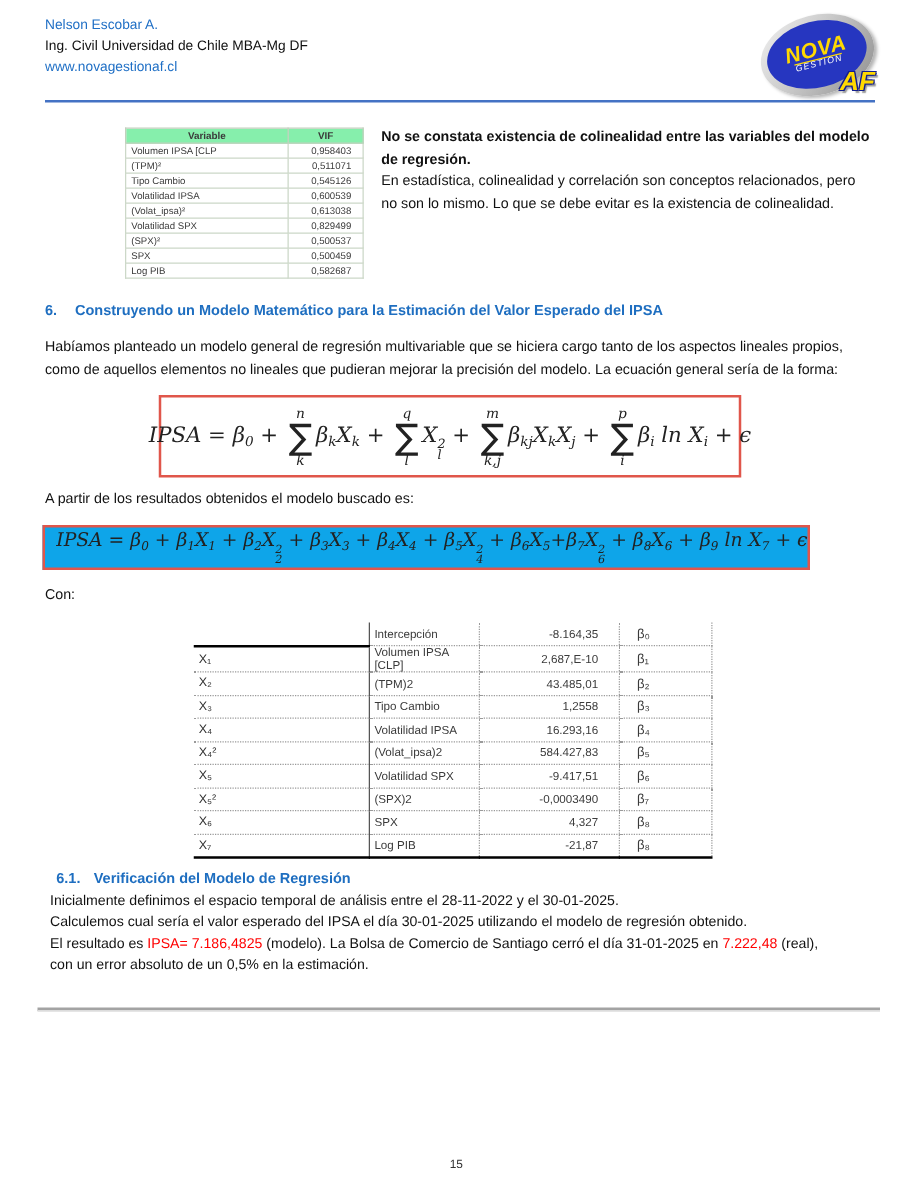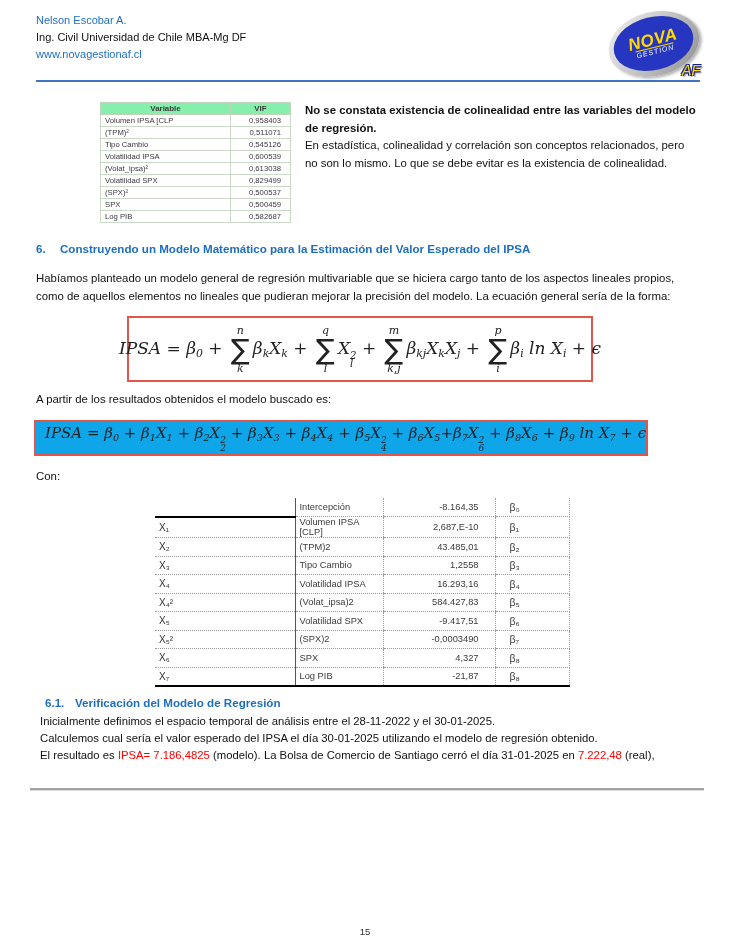--- a/index.html
+++ b/index.html
@@ -17,21 +17,21 @@
   
   .logo{position:relative;width:92px;height:64px;margin-right:0}
   .logo-outer{position:absolute;inset:0;border-radius:50%;transform:rotate(-14deg);
     background:linear-gradient(135deg,#f2f2f2 0%,#c9c9c9 45%,#8d8d8d 100%);
     box-shadow:2px 2px 3px rgba(0,0,0,.3)}
   .logo-inner{position:absolute;left:5px;top:5px;right:6px;bottom:6px;border-radius:50%;
     transform:rotate(-14deg);background:#2636c0;display:flex;flex-direction:column;
     align-items:center;justify-content:center}
   .logo-nova{color:#ffd900;font-weight:bold;font-style:italic;font-size:17px;line-height:15px;letter-spacing:.5px}
   .logo-gestion{color:#fff;font-style:italic;font-size:7px;line-height:8px;letter-spacing:1px;border-top:1px solid #ffd900}
-  .logo-af{position:absolute;right:0;bottom:-2px;color:#ffd900;font-weight:normal;font-style:italic;font-size:14px;
+  .logo-af{position:absolute;right:0;bottom:-2px;color:#ffd900;font-weight:bold;font-style:italic;font-size:21px;
     text-shadow:1px 1px 0 #141f8d,-1px 1px 0 #141f8d,1px -1px 0 #141f8d,-1px -1px 0 #141f8d,2px 2px 1px #9a9a9a}
 
   
   .row1{display:flex;margin-top:20px;align-items:flex-start}
   .vif-table{margin-left:64px;border-collapse:collapse;color:#3a3a3a;flex-shrink:0}
   .vif-table th{background:#86efac;font-weight:bold;font-size:7.9px;border:1px solid #c2d0bd;padding:1px 4px;text-align:center}
   .vif-table td{font-size:7.7px;border:1px solid #ccd8c8;padding:1px 4px;height:10px;vertical-align:middle}
   .vif-table td:first-child{width:130px;text-align:left}
   .vif-table td:last-child{width:60px;text-align:right;padding-right:9px}
 
@@ -268,17 +268,18 @@
   </table>
 
   <div class="sec-head sec61-head">
     <span class="sec-num">6.1.</span>
     <span>Verificación del Modelo de Regresión</span>
   </div>
   <div class="body61">
     <p>Inicialmente definimos el espacio temporal de análisis entre el 28-11-2022 y el 30-01-2025.</p>
     <p>Calculemos cual sería el valor esperado del IPSA el día 30-01-2025 utilizando el modelo de regresión obtenido.</p>
     <p><span>El resultado es </span><span class="red">IPSA= 7.186,4825</span><span> (modelo). La Bolsa de Comercio de Santiago cerró el día 31-01-2025 en </span><span class="red">7.222,48</span><span> (real),</span></p>
+    <p>con un error absoluto de un 0,5% en la estimación.</p>
   </div>
 
   <div class="divider"></div>
   <div class="pagenum">15</div>
 </div>
 
 </body></html>

